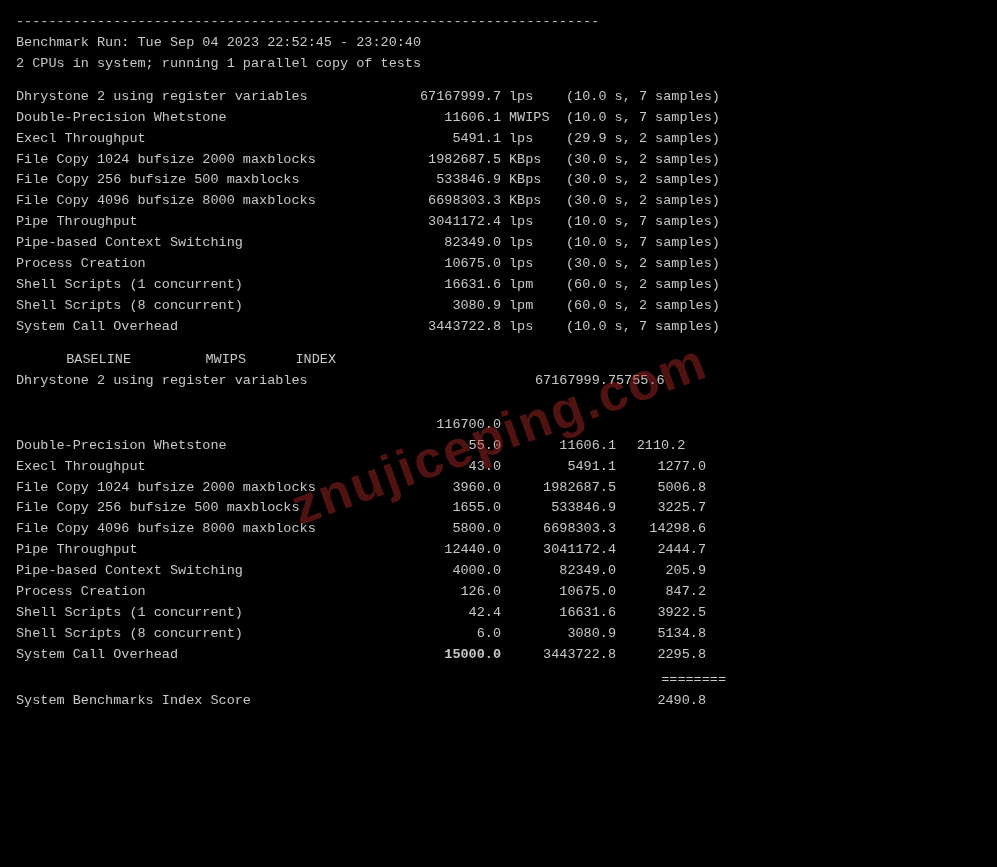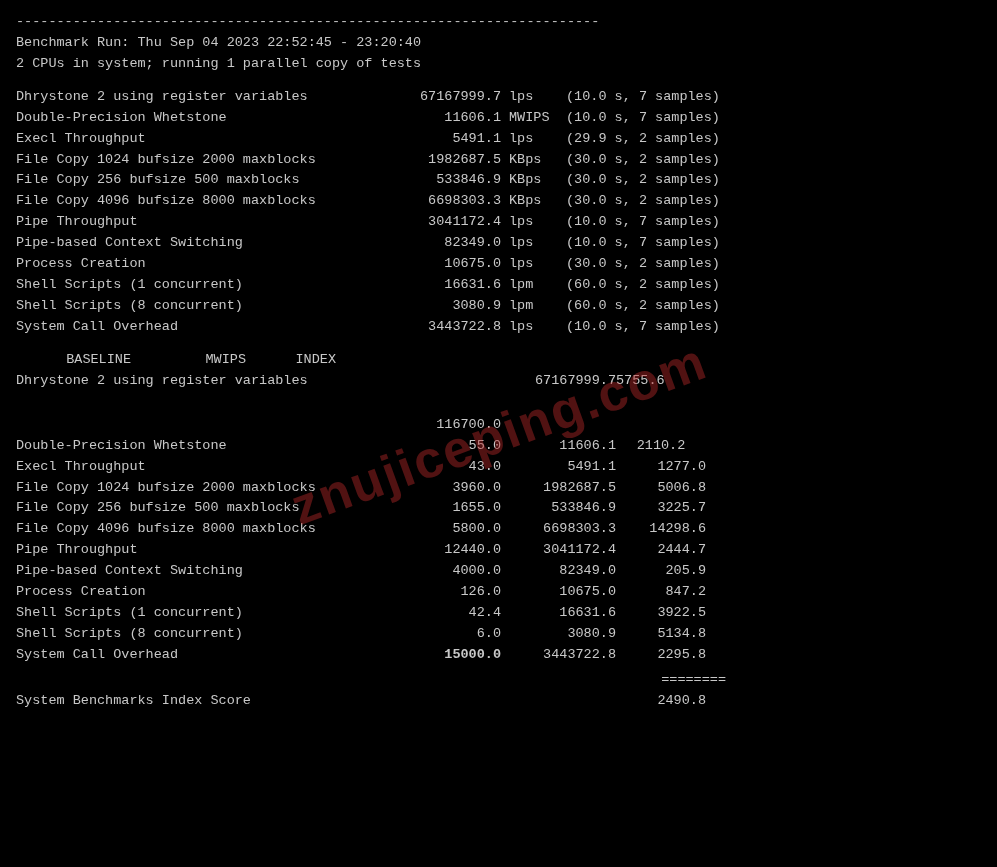--- a/index.html
+++ b/index.html
@@ -40,21 +40,21 @@
 </head>
 <body>
 
 <div>
 
   <div>
     <span class="separator">------------------------------------------------------------------------</span>
   </div>
 
   <div style="margin-bottom:12px;">
-    <div>Benchmark Run: Thu Sep 04 2023 22:52:45 - 23:20:40</div>
+    <div>Benchmark Run: Tue Sep 04 2023 22:52:45 - 23:20:40</div>
     <div>2 CPUs in system; running 1 parallel copy of tests</div>
   </div>
 
   <div id="benchmarks-section" style="margin-bottom:12px;">
       <div style="white-space: pre; display: flex;"><span style="display: inline-block; width: 370px;">Dhrystone 2 using register variables</span><span style="display: inline-block; width: 115px; text-align: right;">67167999.7</span><span style="display: inline-block; width: 65px; padding-left: 8px;">lps</span><span>(10.0 s, 7 samples)</span></div>
       <div style="white-space: pre; display: flex;"><span style="display: inline-block; width: 370px;">Double-Precision Whetstone</span><span style="display: inline-block; width: 115px; text-align: right;">11606.1</span><span style="display: inline-block; width: 65px; padding-left: 8px;">MWIPS</span><span>(10.0 s, 7 samples)</span></div>
       <div style="white-space: pre; display: flex;"><span style="display: inline-block; width: 370px;">Execl Throughput</span><span style="display: inline-block; width: 115px; text-align: right;">5491.1</span><span style="display: inline-block; width: 65px; padding-left: 8px;">lps</span><span>(29.9 s, 2 samples)</span></div>
       <div style="white-space: pre; display: flex;"><span style="display: inline-block; width: 370px;">File Copy 1024 bufsize 2000 maxblocks</span><span style="display: inline-block; width: 115px; text-align: right;">1982687.5</span><span style="display: inline-block; width: 65px; padding-left: 8px;">KBps</span><span>(30.0 s, 2 samples)</span></div>
       <div style="white-space: pre; display: flex;"><span style="display: inline-block; width: 370px;">File Copy 256 bufsize 500 maxblocks</span><span style="display: inline-block; width: 115px; text-align: right;">533846.9</span><span style="display: inline-block; width: 65px; padding-left: 8px;">KBps</span><span>(30.0 s, 2 samples)</span></div>
       <div style="white-space: pre; display: flex;"><span style="display: inline-block; width: 370px;">File Copy 4096 bufsize 8000 maxblocks</span><span style="display: inline-block; width: 115px; text-align: right;">6698303.3</span><span style="display: inline-block; width: 65px; padding-left: 8px;">KBps</span><span>(30.0 s, 2 samples)</span></div>

